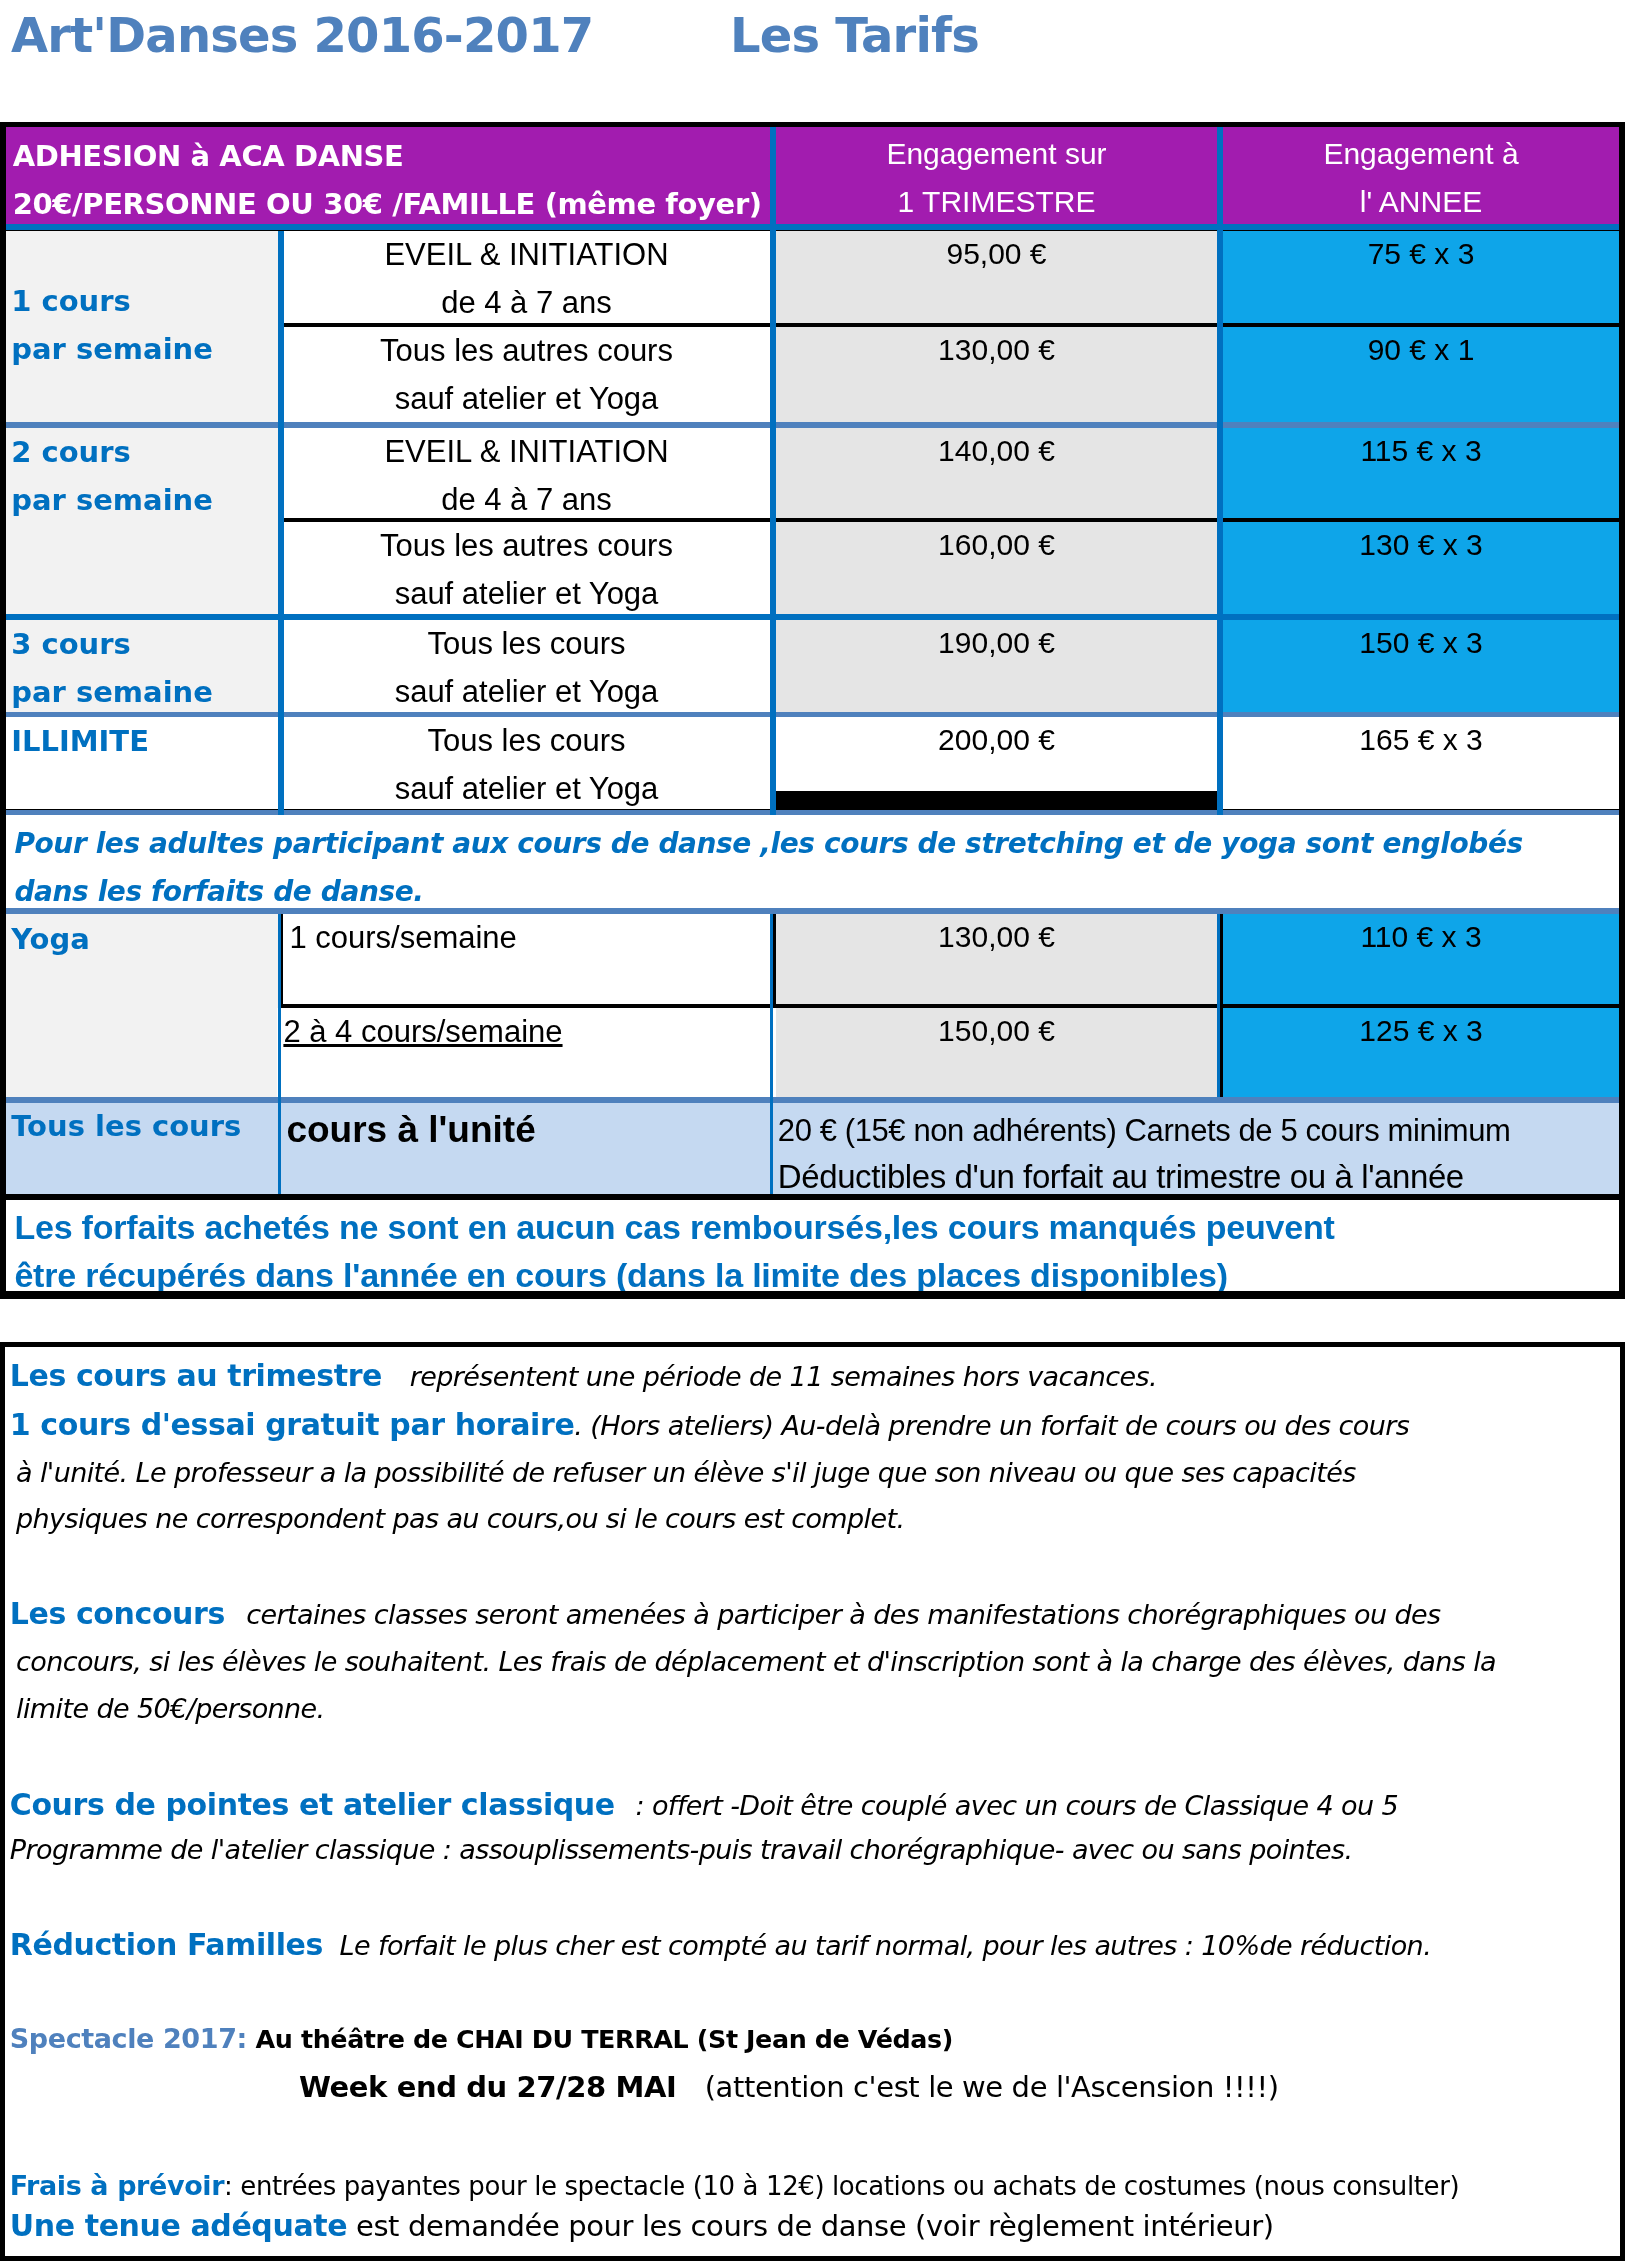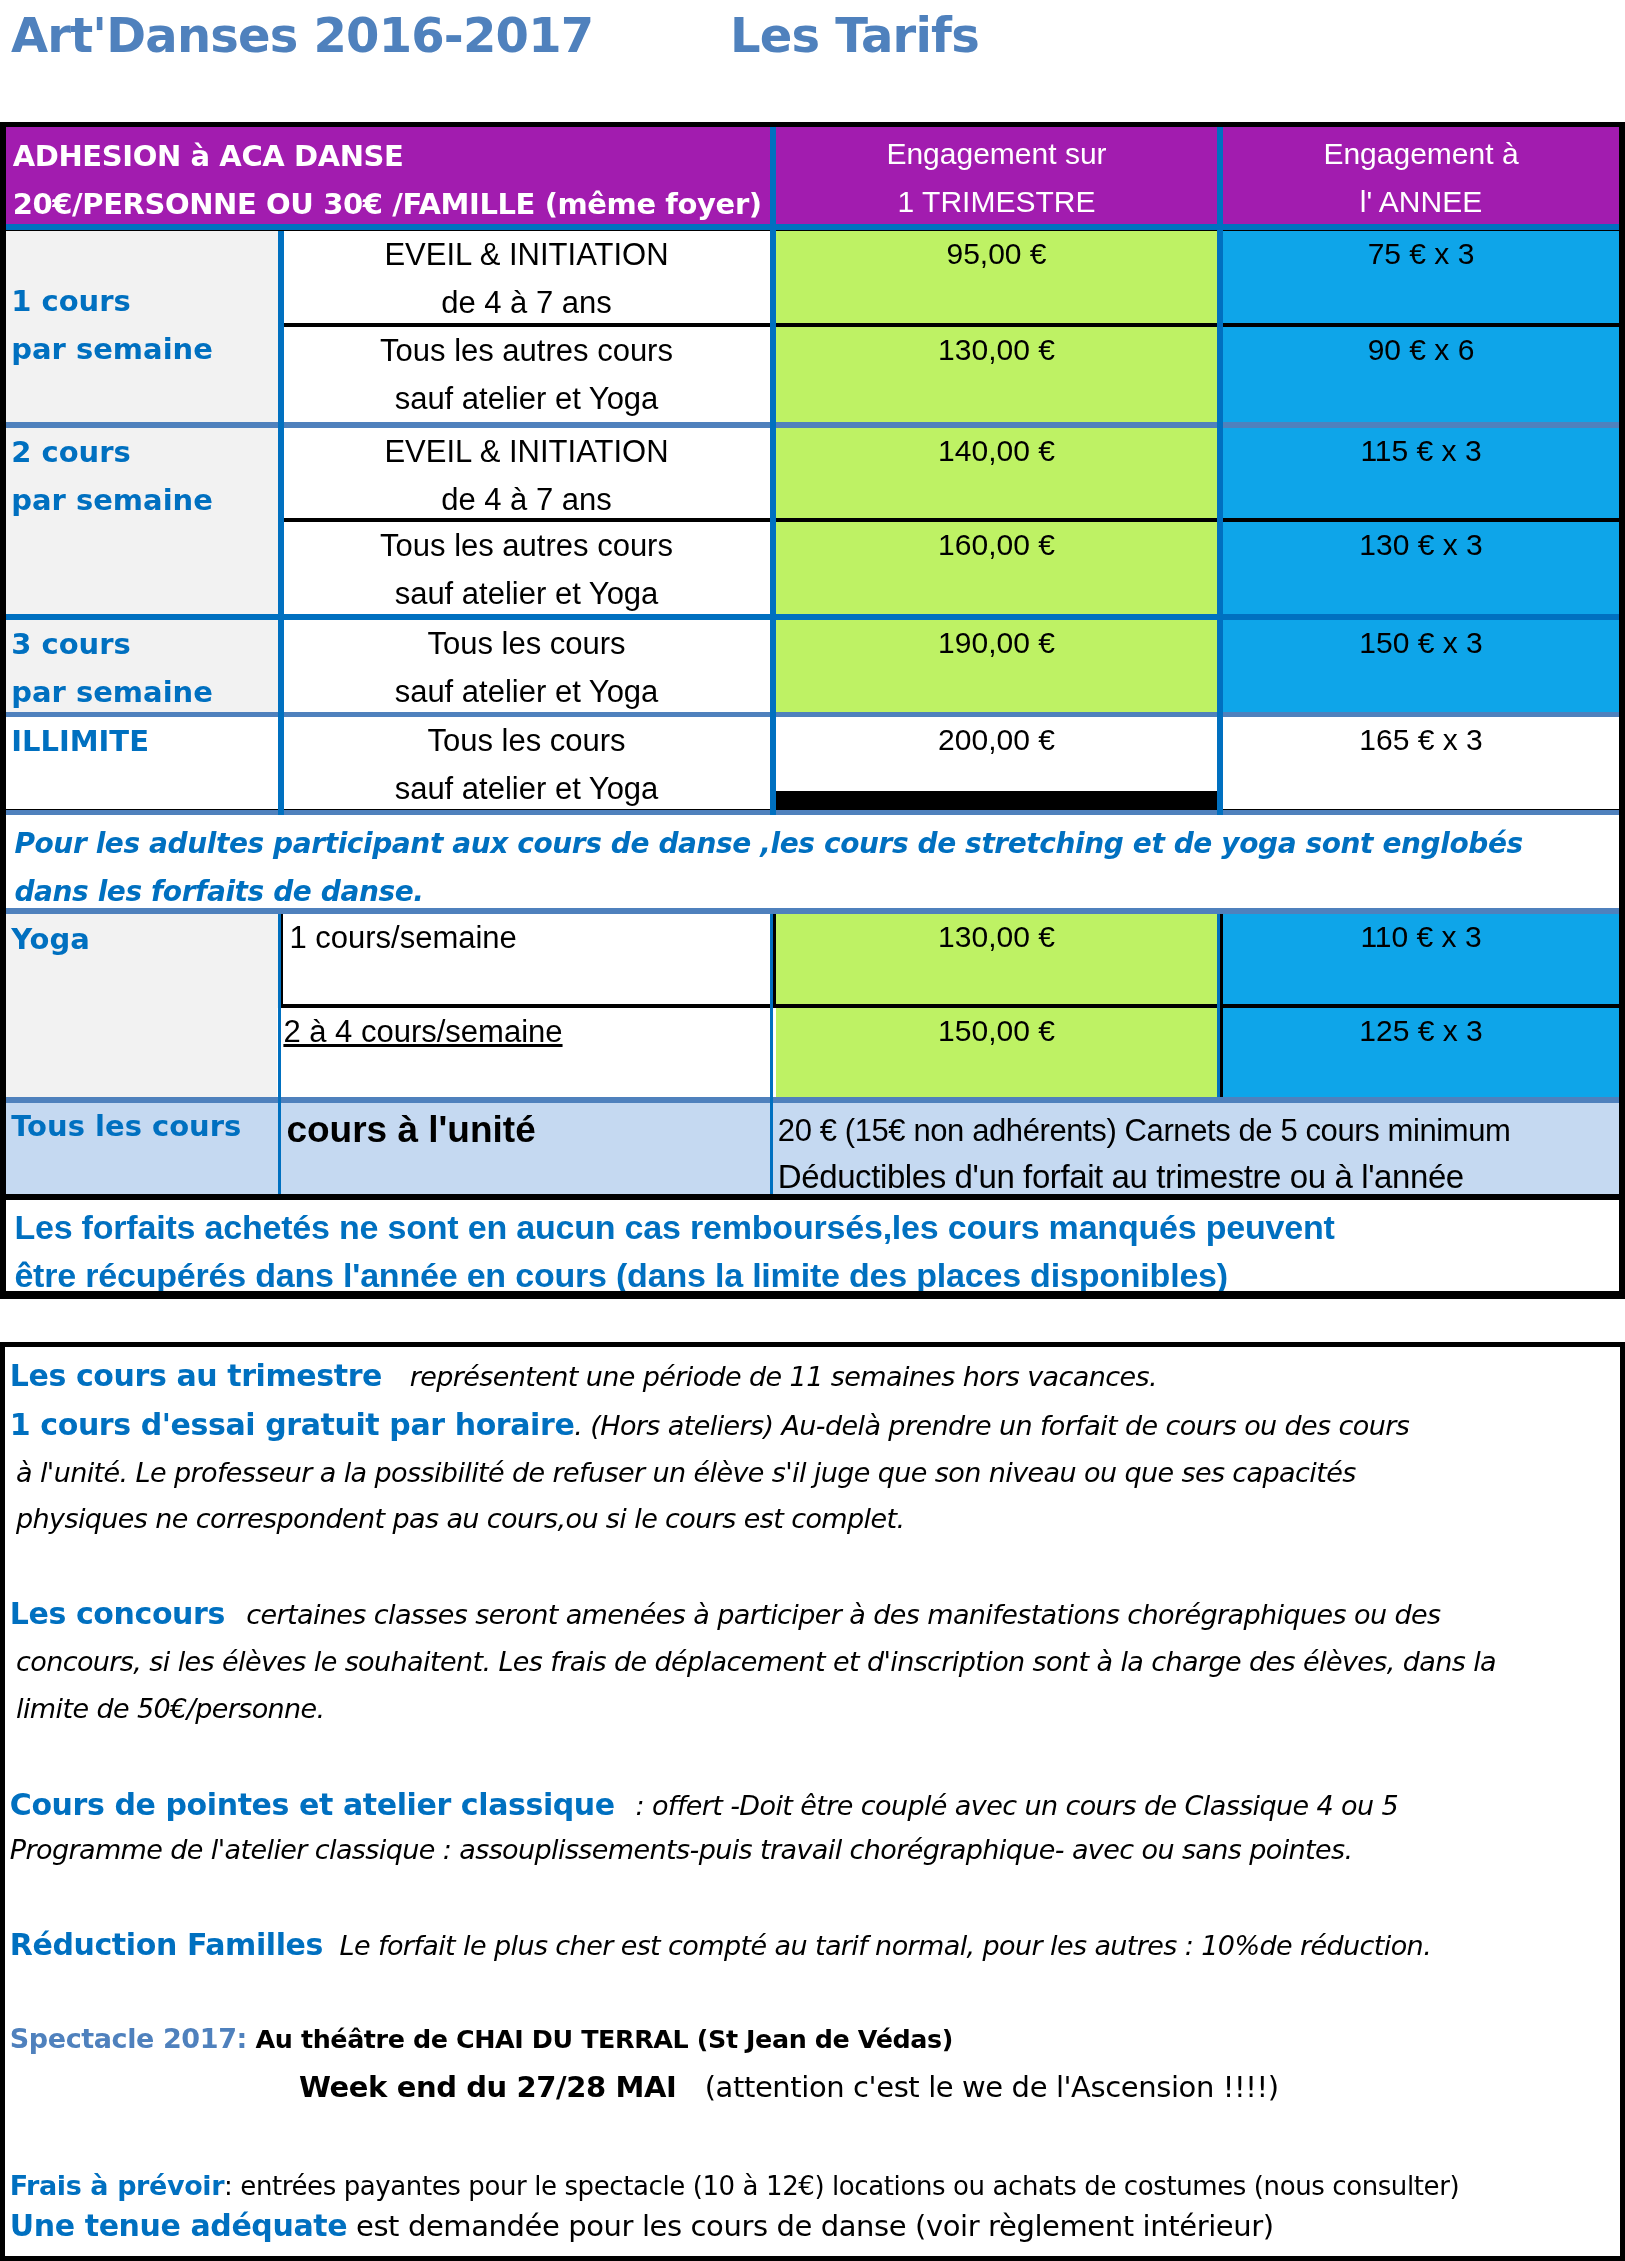--- a/index.html
+++ b/index.html
@@ -13,21 +13,21 @@
 
   
   .tbl { position:absolute; left:0; top:122px; width:1625px; height:1177px;
          background:#000; }
   .cell { position:absolute; box-sizing:border-box; overflow:hidden; }
   .hdr { background:#a21caf; color:#fff; }
   .lbl { background:#F2F2F2; color:#0070C0; font-family:"DejaVu Sans", sans-serif;
          font-weight:bold; font-size:29px; padding-left:4.8px; }
   .lbl.white { background:#fff; }
   .desc { background:#fff; color:#000; font-size:31px; text-align:center; line-height:48px; padding-top:0; }
-  .p3 { background:#bef264; color:#000; font-size:30px; text-align:center; padding-top:6.4px; }
+  .p3 { background:#e5e5e5; color:#000; font-size:30px; text-align:center; padding-top:6.4px; }
   .p4 { background:#0ea5e9; color:#000; font-size:30px; text-align:center; padding-top:6.4px; }
   .p3.white, .p4.white { background:#fff; }
   .hline { position:absolute; left:6.4px; right:6.4px; background:#0070C0; }
   .hline.soft { background:#4F81BD; }
   .hline.black { background:#000; }
   .vline { position:absolute; width:5.6px; background:#0070C0; }
   .hdr-left { padding:4.8px 0 0 6.4px; font-family:"DejaVu Sans", sans-serif; font-weight:bold;
               font-size:29px; line-height:48px; letter-spacing:-0.4px; }
   .hdr-col { text-align:center; font-size:30px; line-height:48px; padding-top:3.2px; }
   .note { background:#fff; color:#0070C0; font-family:"DejaVu Sans", sans-serif;
@@ -84,21 +84,21 @@
     <div>de 4 à 7 ans</div>
   </div>
   <div class="cell p3" style="left:776px;top:109px;width:441px;height:92px;">95,00 €</div>
   <div class="cell p4" style="left:1223px;top:109px;width:396px;height:92px;">75 € x 3</div>
   <div class="hline black" style="left:283px;top:201px;height:4px;"></div>
   <div class="cell desc" style="left:283px;top:205px;width:487px;height:95px;">
     <div>Tous les autres cours</div>
     <div>sauf atelier et Yoga</div>
   </div>
   <div class="cell p3" style="left:776px;top:205px;width:441px;height:95px;">130,00 €</div>
-  <div class="cell p4" style="left:1223px;top:205px;width:396px;height:95px;">90 € x 6</div>
+  <div class="cell p4" style="left:1223px;top:205px;width:396px;height:95px;">90 € x 1</div>
   <div class="hline soft" style="top:300px;height:5.6px;"></div>
 
   <div class="cell lbl" style="left:6.4px;top:306px;width:272px;height:187px;line-height:48px;">
     <div>2 cours</div>
     <div>par semaine</div>
   </div>
   <div class="cell desc" style="left:283px;top:306px;width:487px;height:91px;">
     <div>EVEIL &amp; INITIATION</div>
     <div>de 4 à 7 ans</div>
   </div>

